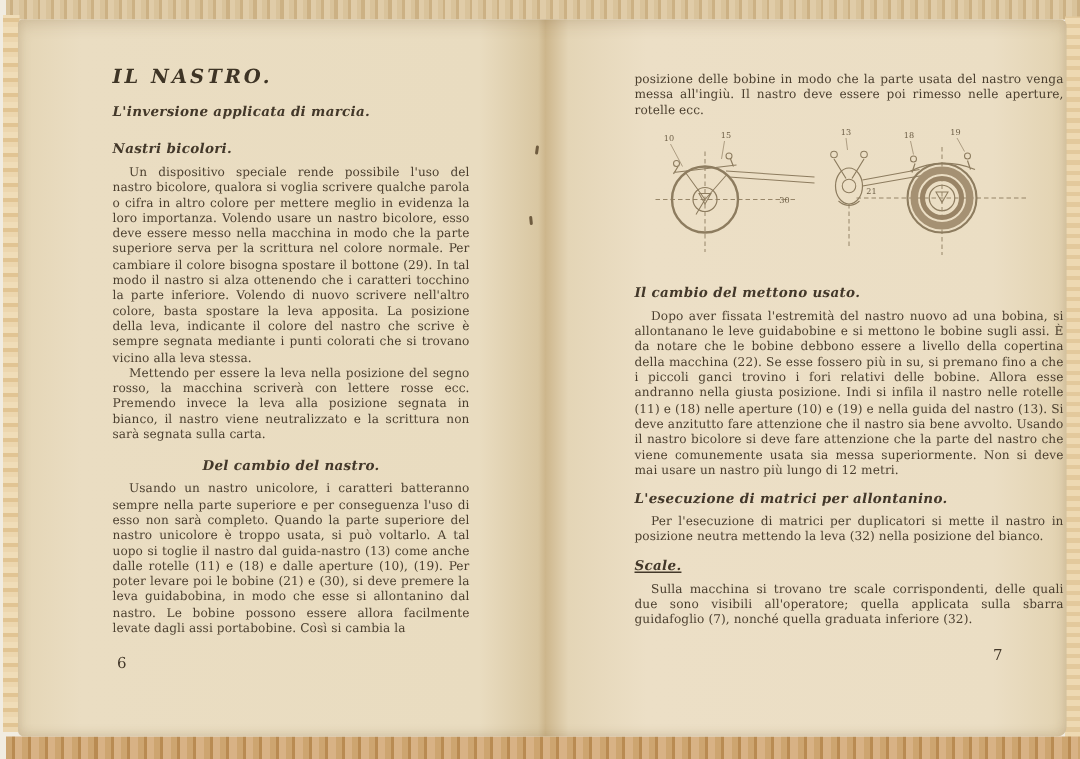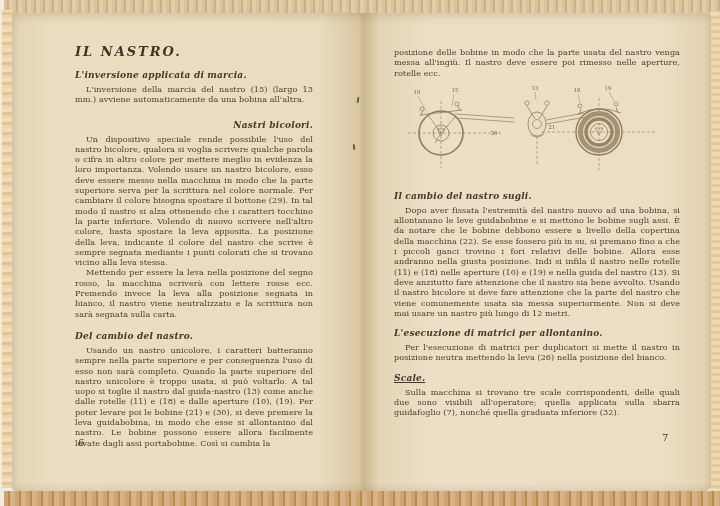--- a/index.html
+++ b/index.html
@@ -16,21 +16,21 @@
     background:repeating-linear-gradient(90deg,#cda570 0 4px,#b98b52 4px 6px,#d8b285 6px 11px);}
   
   .spread{position:absolute;left:12px;right:9px;top:13px;bottom:15px;
     background:linear-gradient(90deg,#e4d5b5 0%,#eaddc2 6%,#e9dcc0 44%,#d9c7a2 49.6%,#cdb68c 50.3%,#e4d5b6 52.5%,#ecdfc6 60%,#ebdec4 93%,#e2d2b0 100%);
     border-radius:3px 4px 6px 4px;
     box-shadow:inset 0 4px 9px rgba(120,90,50,.18), inset 0 -3px 6px rgba(120,90,50,.12);}
   .staple{position:absolute;width:2px;height:6px;background:#6f5c40;border-radius:1px;}
   
   .page{position:absolute;color:#483c2c;}
   .page-left{left:75px;top:44px;width:238px;}
-  .page-right{left:394px;top:47px;width:286px;}
+  .page-right{left:423px;top:47px;width:286px;}
   .chapter-title{font-size:13px;font-weight:bold;font-style:italic;letter-spacing:2px;
     color:#3e3425;margin:0 0 10px 0;}
   .subheading{font-size:9px;font-style:italic;font-weight:bold;color:#43382a;
     margin:11px 0 4px 0;letter-spacing:.2px;}
   .para{font-size:8.1px;line-height:10.3px;text-align:justify;margin:0;
     text-indent:11px;letter-spacing:.05px;color:#4a3e2e;}
   .para.cont{text-indent:0;}
   .pageno{position:absolute;font-size:10px;color:#43382a;}
   .pageno-left{left:78px;top:437px;}
   .pageno-right{left:662px;top:432px;}
@@ -47,27 +47,26 @@
   <div class="edge-bottom"></div>
 
   <div class="spread"></div>
   <div class="staple" style="left:357px;top:97px;transform:rotate(8deg);"></div>
   <div class="staple" style="left:353px;top:144px;transform:rotate(-6deg);"></div>
 
   <div class="page page-left">
     <div class="chapter-title">IL NASTRO.</div>
 
     <div class="subheading">L'inversione applicata di marcia.</div>
-    <p class="para">L'inversione della marcia del nastro (15) (largo 13 mm.) avviene automaticamente da una bobina all'altra.</p>
 
-    <div class="subheading" style="margin-top:15px;text-align:right;">Nastri bicolori.</div>
+    <div class="subheading" style="margin-top:15px;">Nastri bicolori.</div>
     <p class="para">Un dispositivo speciale rende possibile l'uso del nastro bicolore, qualora si voglia scrivere qualche parola o cifra in altro colore per mettere meglio in evidenza la loro importanza. Volendo usare un nastro bicolore, esso deve essere messo nella macchina in modo che la parte superiore serva per la scrittura nel colore normale. Per cambiare il colore bisogna spostare il bottone (29). In tal modo il nastro si alza ottenendo che i caratteri tocchino la parte inferiore. Volendo di nuovo scrivere nell'altro colore, basta spostare la leva apposita. La posizione della leva, indicante il colore del nastro che scrive è sempre segnata mediante i punti colorati che si trovano vicino alla leva stessa.</p>
     <p class="para">Mettendo per essere la leva nella posizione del segno rosso, la macchina scriverà con lettere rosse ecc. Premendo invece la leva alla posizione segnata in bianco, il nastro viene neutralizzato e la scrittura non sarà segnata sulla carta.</p>
 
-    <div class="subheading" style="margin-top:12px;">Del cambio del nastro.</div>
+    <div class="subheading" style="margin-top:12px;text-align:center;">Del cambio del nastro.</div>
     <p class="para">Usando un nastro unicolore, i caratteri batteranno sempre nella parte superiore e per conseguenza l'uso di esso non sarà completo. Quando la parte superiore del nastro unicolore è troppo usata, si può voltarlo. A tal uopo si toglie il nastro dal guida-nastro (13) come anche dalle rotelle (11) e (18) e dalle aperture (10), (19). Per poter levare poi le bobine (21) e (30), si deve premere la leva guidabobina, in modo che esse si allontanino dal nastro. Le bobine possono essere allora facilmente levate dagli assi portabobine. Così si cambia la</p>
   </div>
   <div class="pageno pageno-left">6</div>
 
   <div class="page page-right">
     <p class="para cont">posizione delle bobine in modo che la parte usata del nastro venga messa all'ingiù. Il nastro deve essere poi rimesso nelle aperture, rotelle ecc.</p>
 
     <div class="figure-wrap">
       <svg width="286" height="92" viewBox="0 0 286 92">
         <g stroke="#8d7c5f" fill="none" stroke-width="0.6" stroke-dasharray="3 2">
@@ -115,24 +114,24 @@
           <text x="61" y="8">15</text>
           <text x="141" y="6">13</text>
           <text x="183" y="8">18</text>
           <text x="214" y="6">19</text>
           <text x="100" y="51">30</text>
           <text x="158" y="45">21</text>
         </g>
       </svg>
     </div>
 
-    <div class="subheading">Il cambio del nastro sugli.</div>
+    <div class="subheading">Il cambio del mettono usato.</div>
     <p class="para">Dopo aver fissata l'estremità del nastro nuovo ad una bobina, si allontanano le leve guidabobine e si mettono le bobine sugli assi. È da notare che le bobine debbono essere a livello della copertina della macchina (22). Se esse fossero più in su, si premano fino a che i piccoli ganci trovino i fori relativi delle bobine. Allora esse andranno nella giusta posizione. Indi si infila il nastro nelle rotelle (11) e (18) nelle aperture (10) e (19) e nella guida del nastro (13). Si deve anzitutto fare attenzione che il nastro sia bene avvolto. Usando il nastro bicolore si deve fare attenzione che la parte del nastro che viene comunemente usata sia messa superiormente. Non si deve mai usare un nastro più lungo di 12 metri.</p>
 
     <div class="subheading" style="margin-top:10px;">L'esecuzione di matrici per allontanino.</div>
-    <p class="para">Per l'esecuzione di matrici per duplicatori si mette il nastro in posizione neutra mettendo la leva (26) nella posizione del bianco.</p>
+    <p class="para">Per l'esecuzione di matrici per duplicatori si mette il nastro in posizione neutra mettendo la leva (32) nella posizione del bianco.</p>
 
     <div class="subheading" style="margin-top:10px;text-decoration:underline;">Scale.</div>
     <p class="para">Sulla macchina si trovano tre scale corrispondenti, delle quali due sono visibili all'operatore; quella applicata sulla sbarra guidafoglio (7), nonché quella graduata inferiore (32).</p>
   </div>
   <div class="pageno pageno-right">7</div>
 
 </div>
 
 </body></html>

